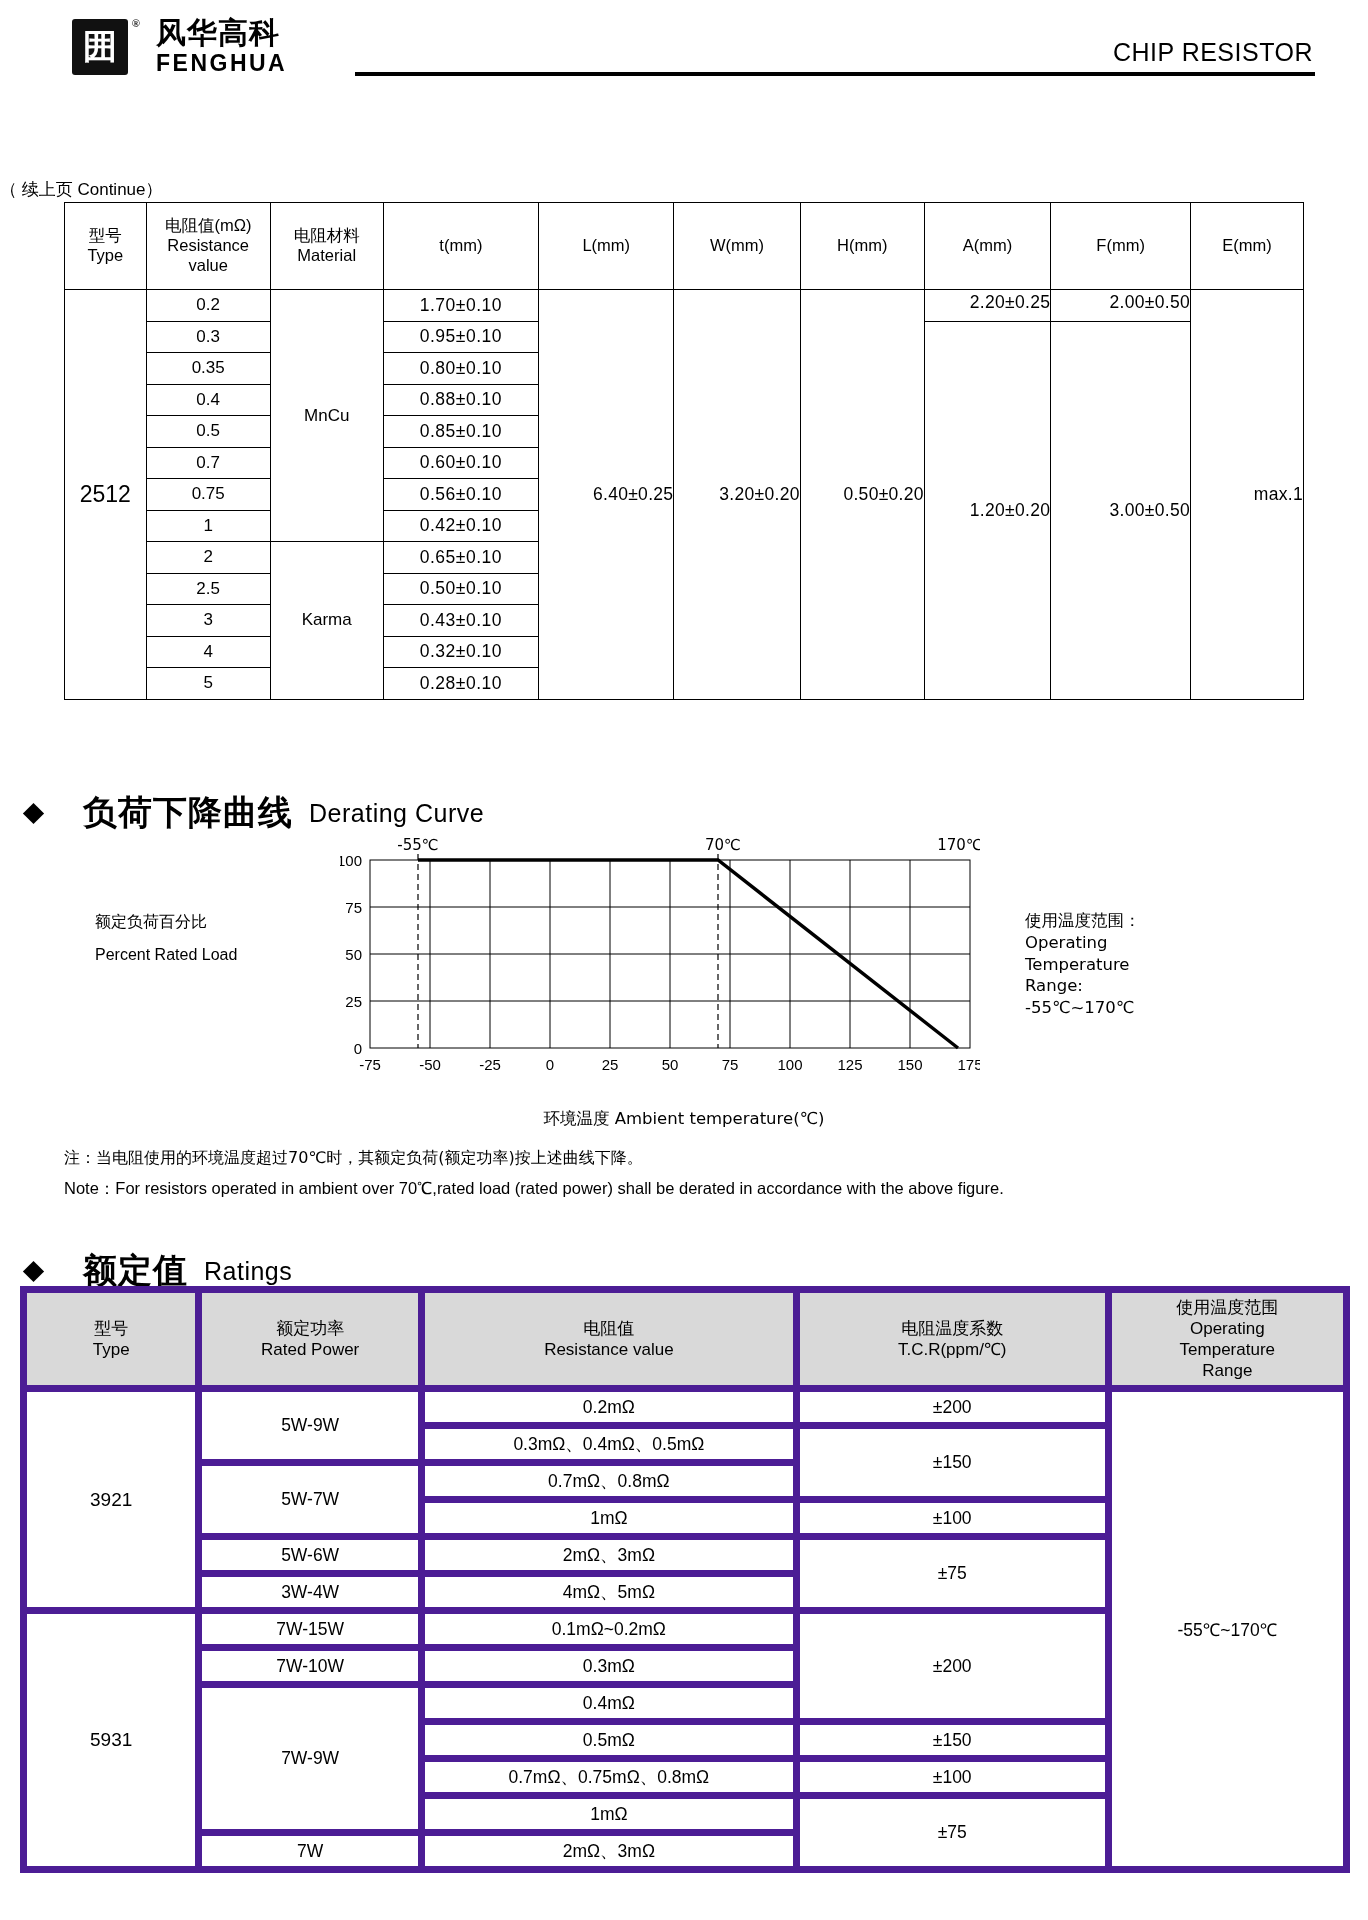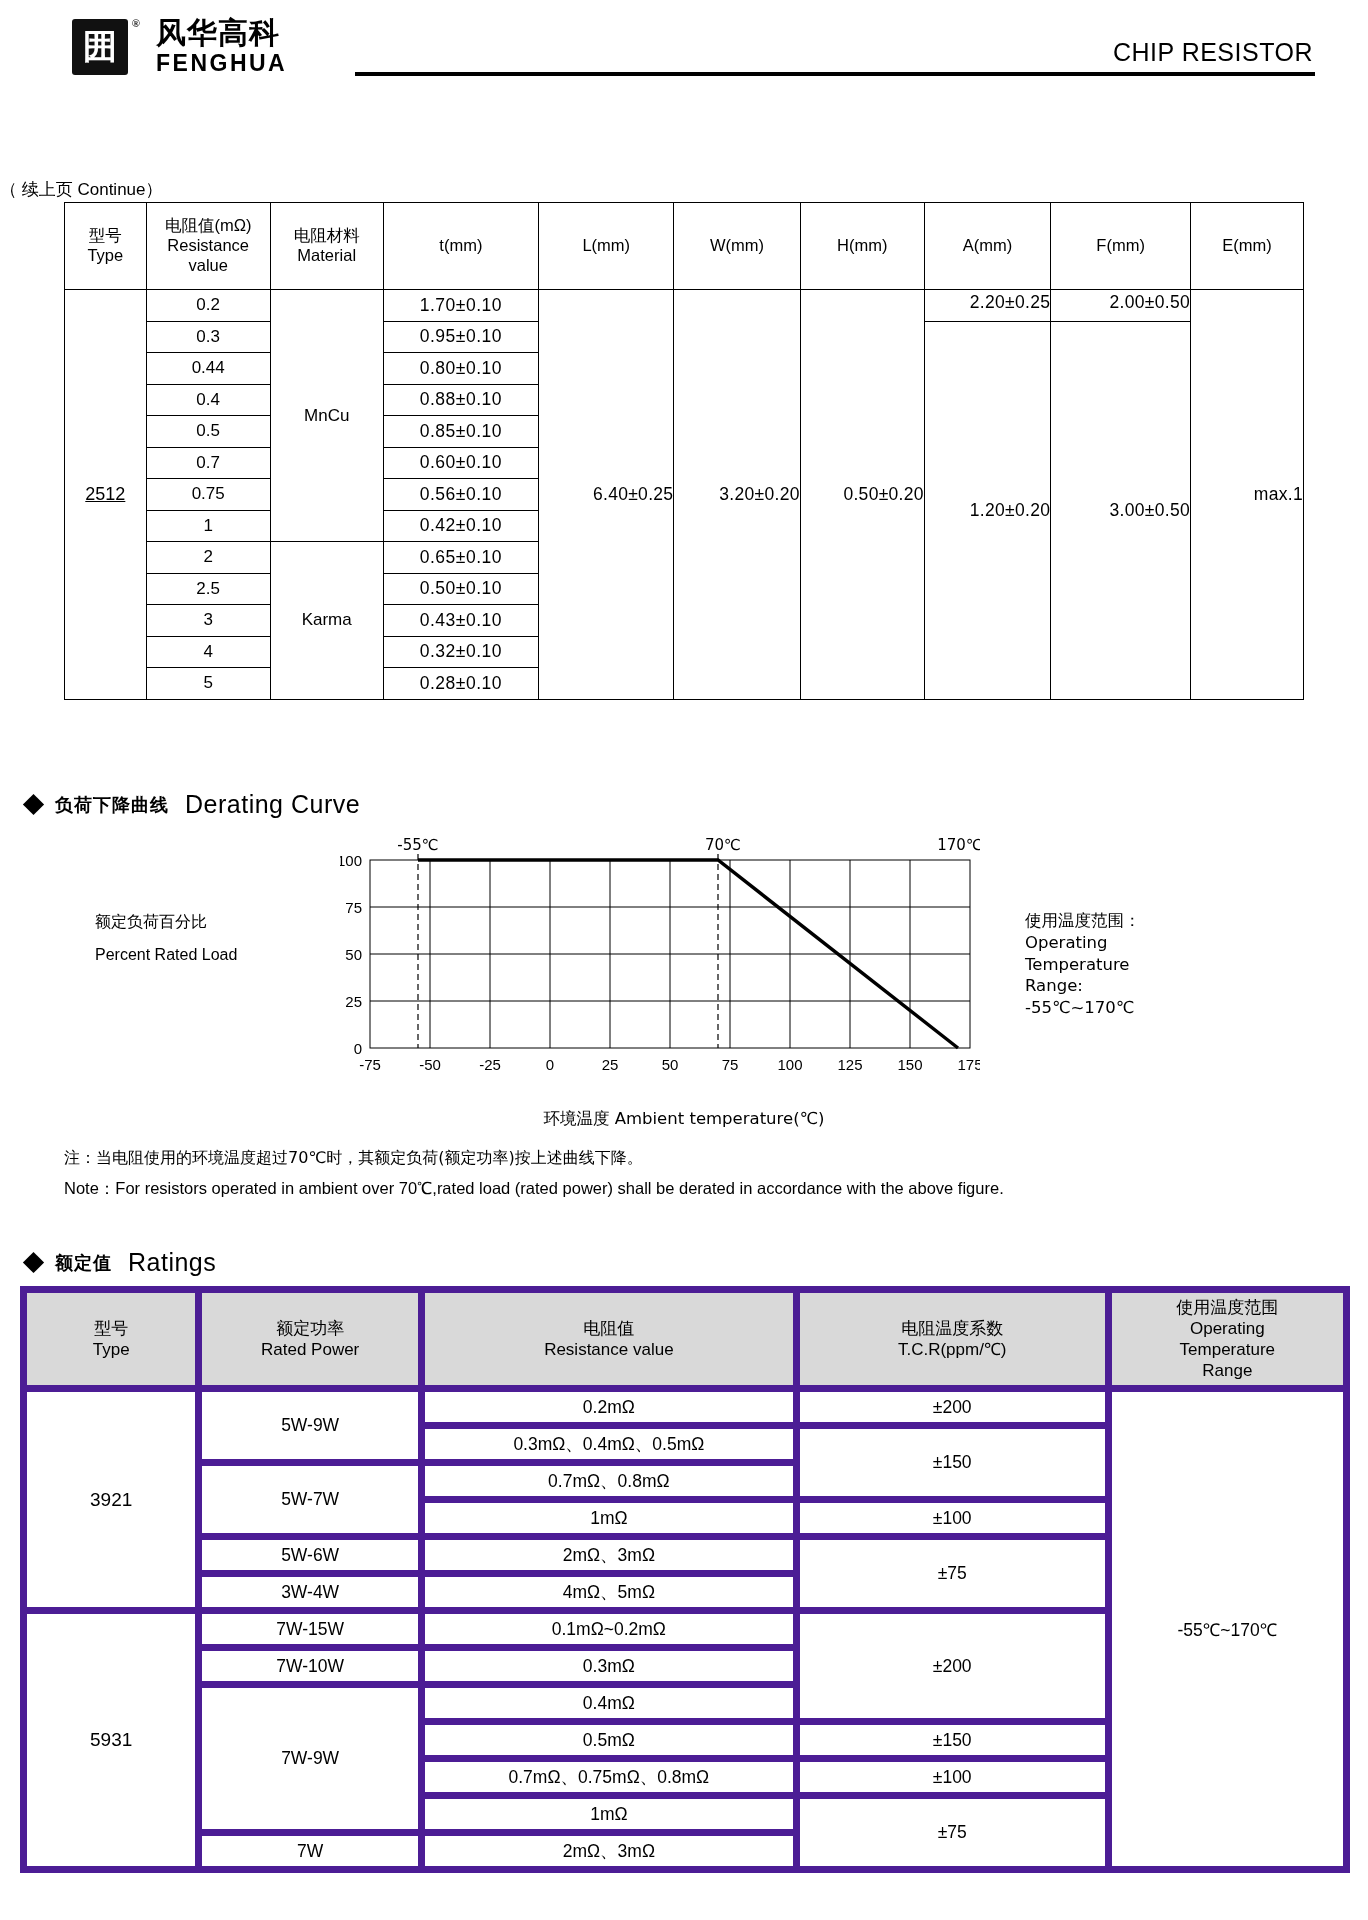--- a/index.html
+++ b/index.html
@@ -34,37 +34,37 @@
 
   
   .t1 { position:absolute; left:64px; top:202px; width:1240px; border-collapse:collapse; }
   .t1 td, .t1 th {
     border:1px solid #000; text-align:center; vertical-align:middle;
     font-size:17px; padding:0;
   }
   .t1 thead th { height:86px; font-weight:normal; line-height:1.2; font-size:16.5px; }
   .t1 .val-cell { height:30.5px; font-size:17px; }
   .t1 .thk-cell { height:30.5px; font-size:17.5px; letter-spacing:.5px;margin-top:36px; }
-  .t1 .type-cell { font-size:18px;text-decoration:underline; }
+  .t1 .type-cell { font-size:23px; }
   .t1 .dim { font-size:17.5px; letter-spacing:.3px;text-align:right; }
   .col-type { width:72px; }
   .col-res { width:110px; }
   .col-mat { width:100px; }
   .col-t { width:138px; }
   .col-l { width:120px; }
   .col-w { width:112px; }
   .col-h { width:110px; }
   .col-a { width:112px; }
   .col-f { width:124px; }
   .col-e { width:100px; }
 
   
   .sec-head { position:absolute; font-size:0; }
   .sec-head .dia { display:inline-block; width:15px; height:15px; background:#000; transform:rotate(45deg); margin-right:14px; vertical-align:middle; }
-  .sec-head .cn { font-size:18px; font-weight:bold; vertical-align:middle; font-family:Liberation Mono, monospace; letter-spacing:1px;}
+  .sec-head .cn { font-size:34px; font-weight:bold; vertical-align:middle; font-family:Liberation Mono, monospace; letter-spacing:1px;margin-left:28px;}
   .sec-head .en { font-size:25px; vertical-align:middle; margin-left:16px; letter-spacing:.5px;}
 
   #derate-head { left:26px; top:790px; }
   #ratings-head { left:26px; top:1248px; }
 
   
   .chart-area { position:absolute; left:340px; top:838px; width:640px; height:230px; }
   .chart-svg { position:absolute; left:0; top:0; }
   .ylabel-cn { position:absolute; left:95px; top:912px; font-size:16px; font-family:"DejaVu Sans", sans-serif;}
   .ylabel-en { position:absolute; left:95px; top:946px; font-size:16px; }
@@ -148,21 +148,21 @@
         <td rowspan="13" class="dim">max.1</td>
       </tr>
 
       <tr>
         <td class="val-cell">0.3</td>
         <td class="thk-cell">0.95±0.10</td>
         <td rowspan="12" class="dim">1.20±0.20</td>
         <td rowspan="12" class="dim">3.00±0.50</td>
       </tr>
       <tr>
-        <td class="val-cell">0.44</td>
+        <td class="val-cell">0.35</td>
         <td class="thk-cell">0.80±0.10</td>
       </tr>
       <tr>
         <td class="val-cell">0.4</td>
         <td class="thk-cell">0.88±0.10</td>
       </tr>
       <tr>
         <td class="val-cell">0.5</td>
         <td class="thk-cell">0.85±0.10</td>
       </tr>

